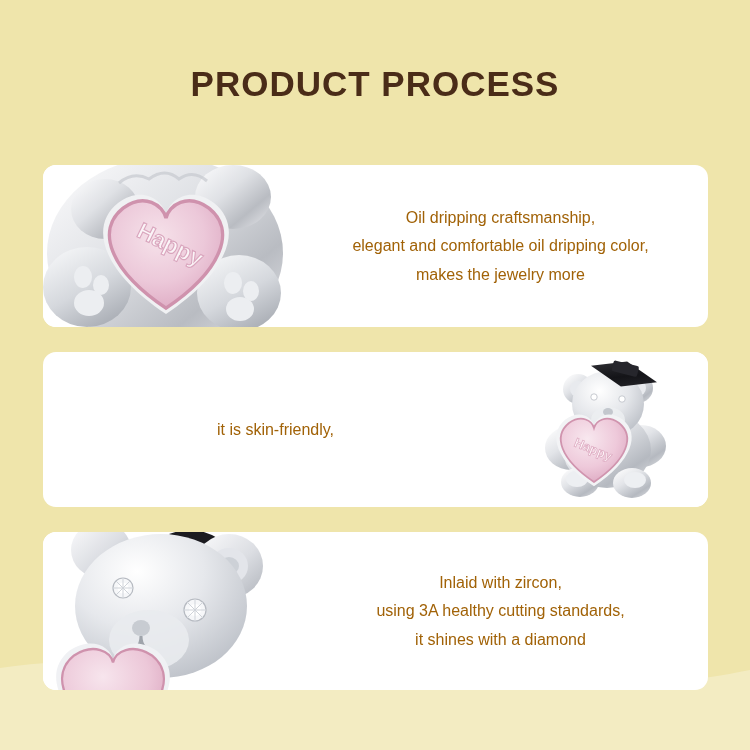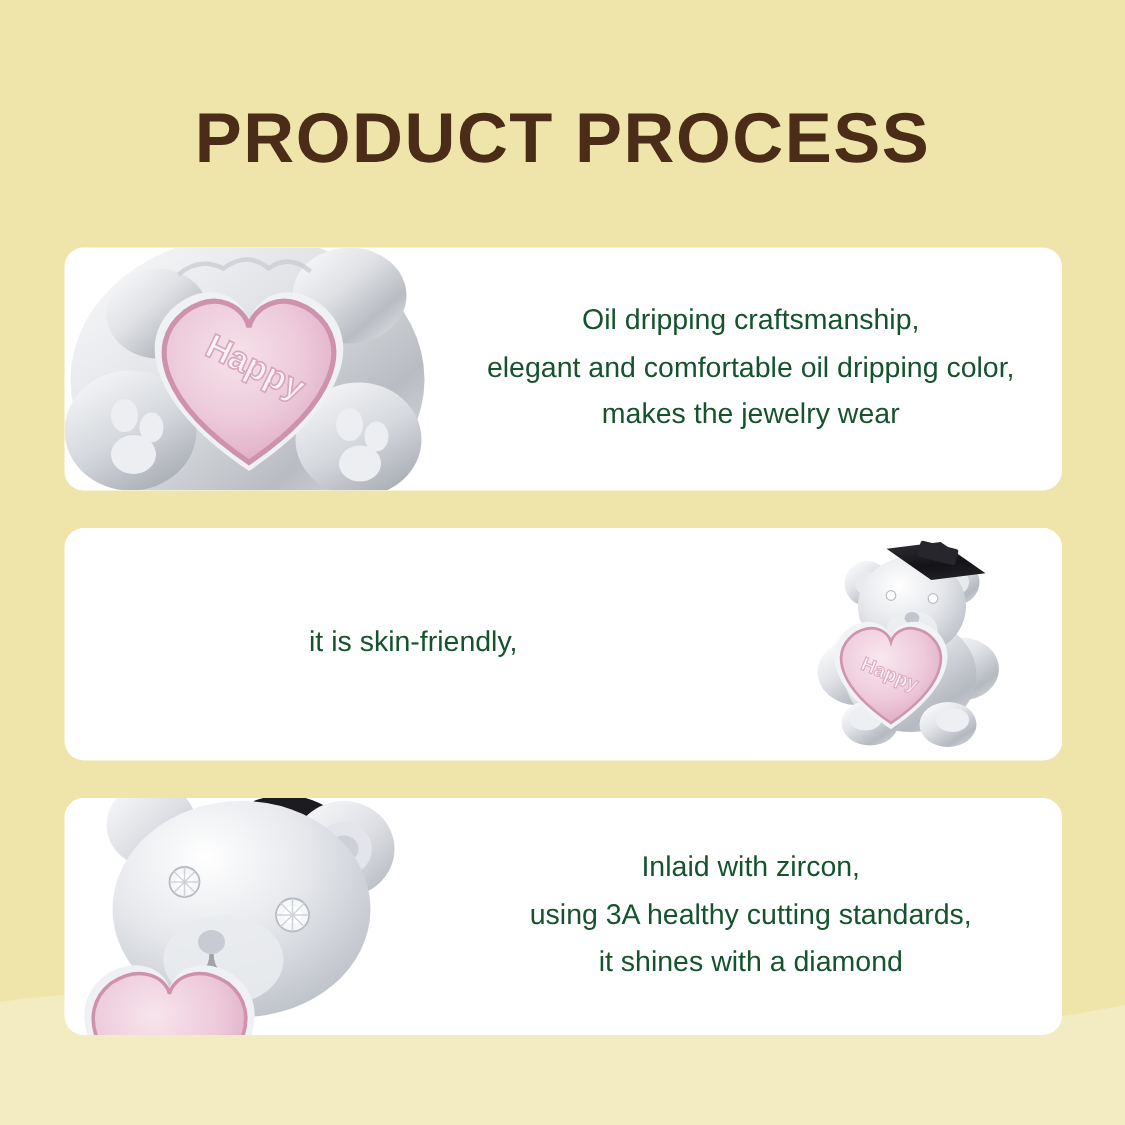--- a/index.html
+++ b/index.html
@@ -14,21 +14,21 @@
     position:absolute;
     left:0; bottom:0;
     width:750px; height:110px;
     z-index:0;
   }
   #page-title {
     position:absolute;
     top:64px; left:0;
     width:750px;
     text-align:center;
-    font-size:47px;
+    font-size:35px;
     font-weight:bold;
     letter-spacing:1px;
     color:#4a2c18;
     z-index:3;
   }
   .panel {
     position:absolute;
     left:43px;
     width:665px;
     background:#ffffff;
@@ -47,22 +47,22 @@
   .panel-text {
     flex:1 1 auto;
     display:flex;
     flex-direction:column;
     justify-content:center;
     align-items:center;
     gap:11px;
     padding:6px 10px;
   }
   .panel-text .line {
-    font-size:19px;
-    color:#14532d;
+    font-size:16px;
+    color:#a16207;
     line-height:1.1;
     white-space:nowrap;
   }
   #panel-1 .panel-photo { width:250px; }
   #panel-2 .panel-photo { width:200px; }
   #panel-3 .panel-photo { width:250px; }
   #panel-2 { flex-direction:row-reverse; }
 </style>
 </head>
 <body>
@@ -112,21 +112,21 @@
         <g fill="#fbf4f7" stroke="#d9a5bd" stroke-width="1.1" font-family="Liberation Sans, sans-serif" font-size="23" font-weight="bold" transform="rotate(26)">
           <text x="-34" y="0">Happy</text>
         </g>
       </g>
       <path d="M76,18 q14,-12 30,-4 q16,-12 30,0 q14,-10 28,2" fill="none" stroke="#c6c9cf" stroke-width="3" opacity="0.7"></path>
     </svg>
   </div>
   <div class="panel-text">
     <div class="line">Oil dripping craftsmanship,</div>
     <div class="line">elegant and comfortable oil dripping color,</div>
-    <div class="line">makes the jewelry wear</div>
+    <div class="line">makes the jewelry more</div>
   </div>
 </div>
 
 <div class="panel" id="panel-2">
   <div class="panel-photo">
     <svg viewBox="0 0 200 155" preserveAspectRatio="xMidYMid meet">
       <defs>
         <linearGradient id="sil2" x1="0.1" y1="0" x2="0.9" y2="1">
           <stop offset="0%" stop-color="#ffffff"></stop>
             <stop offset="40%" stop-color="#e2e4e8"></stop>

